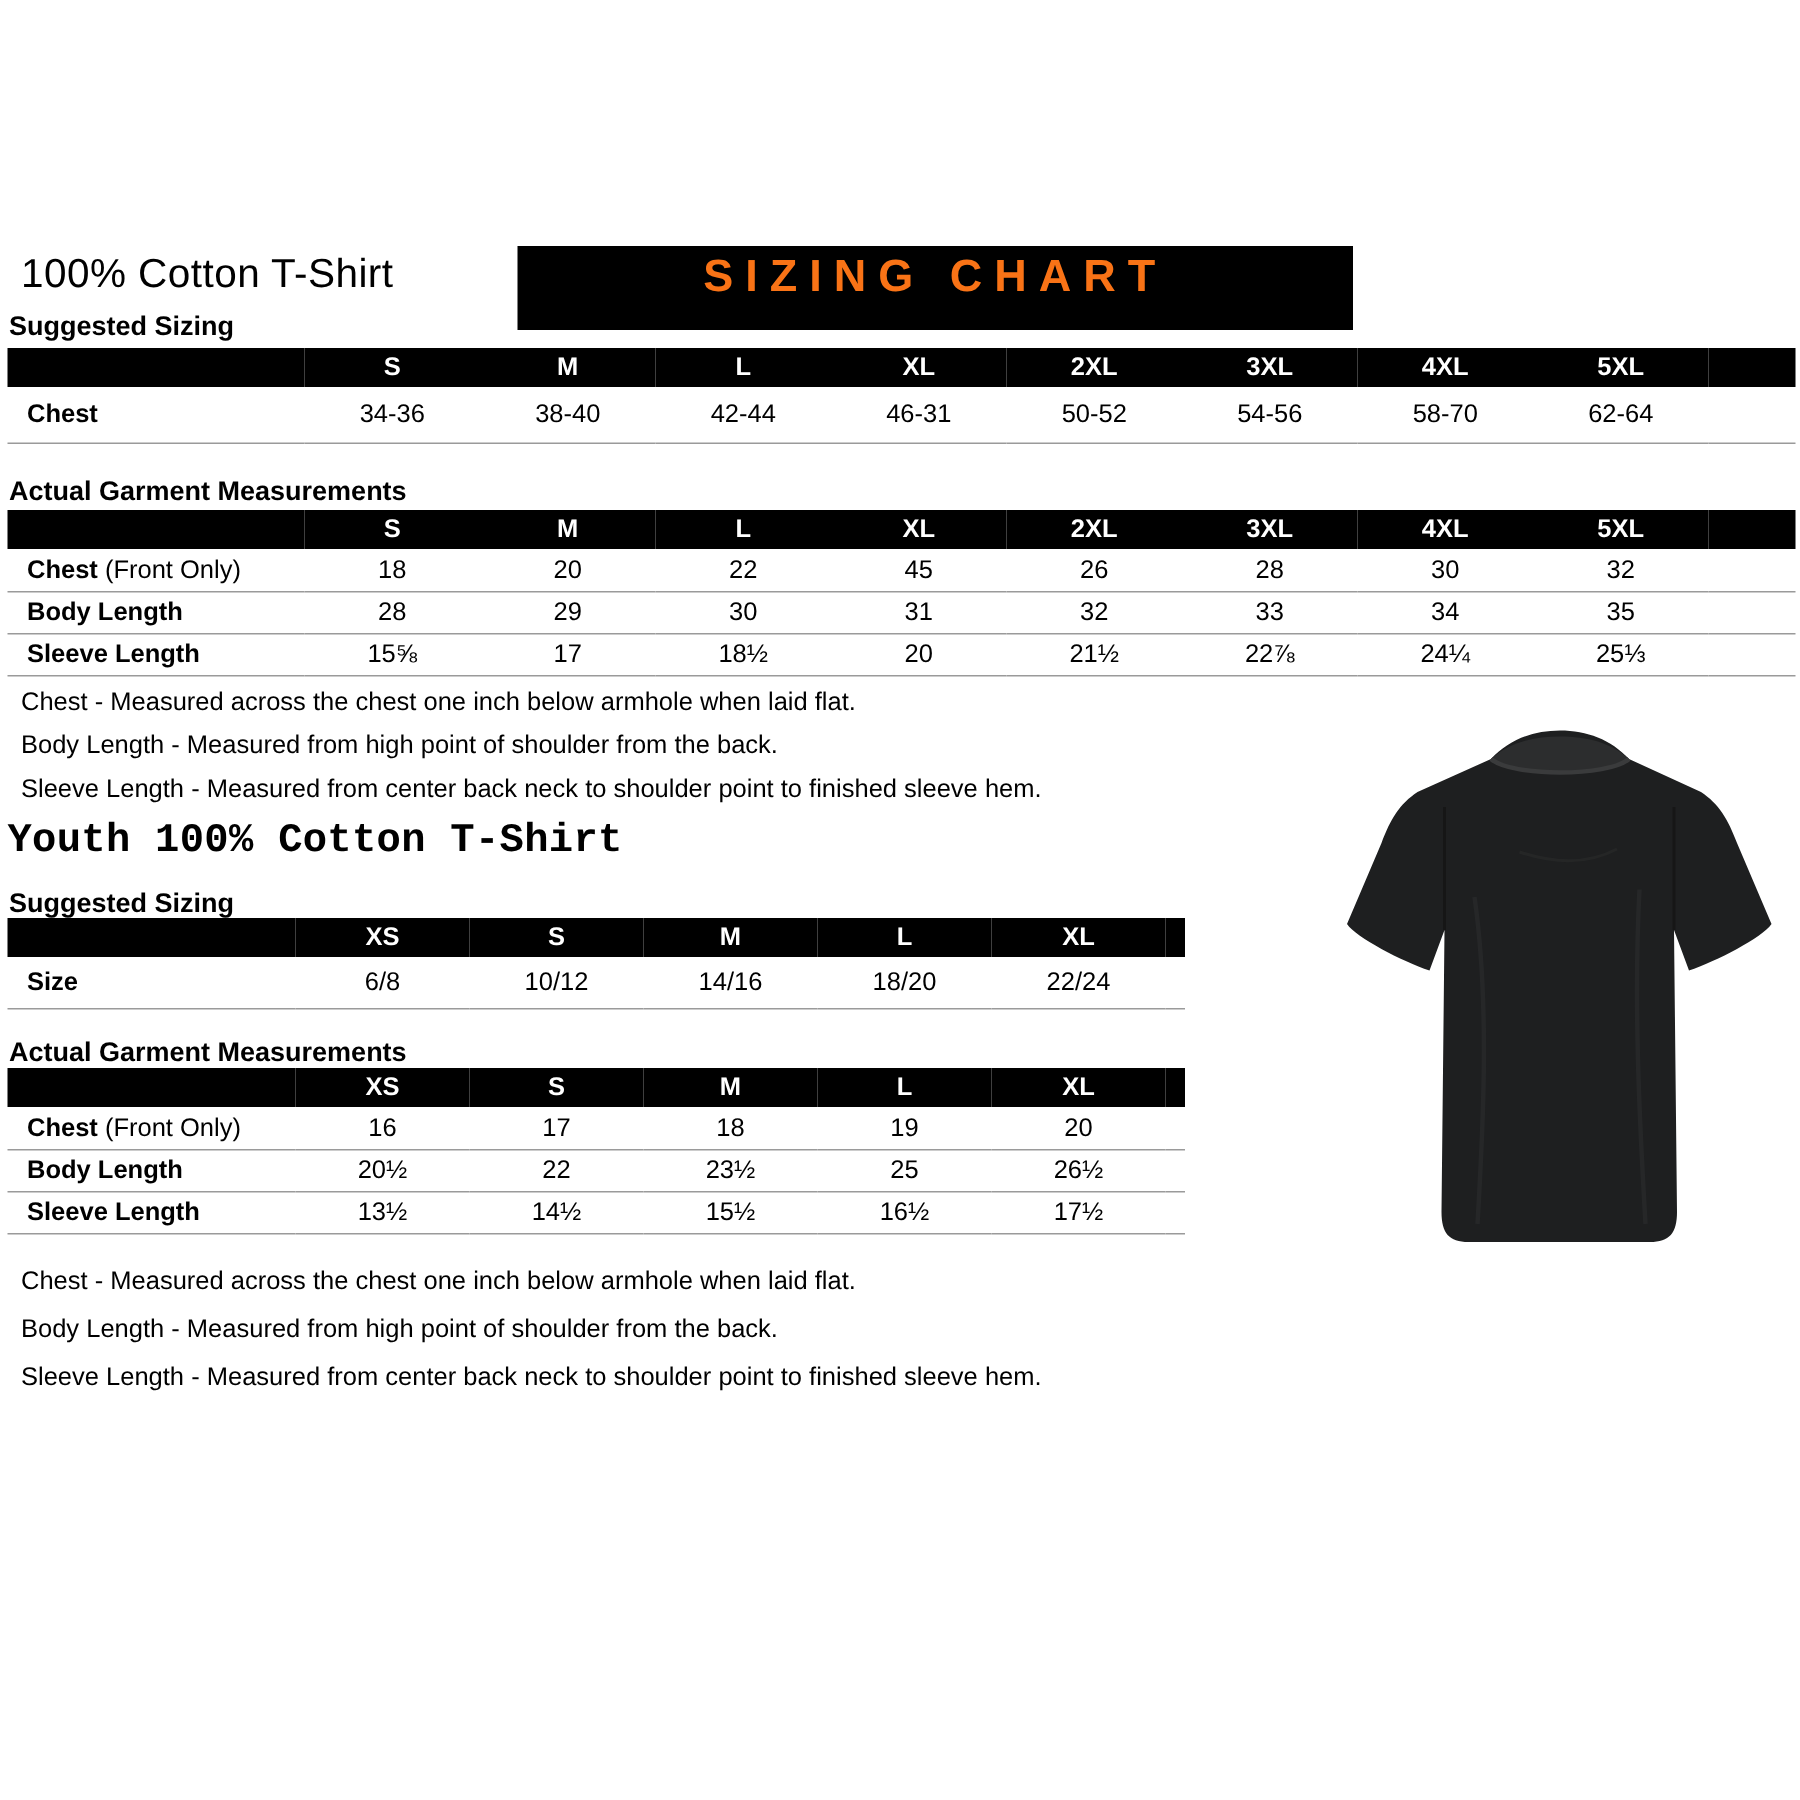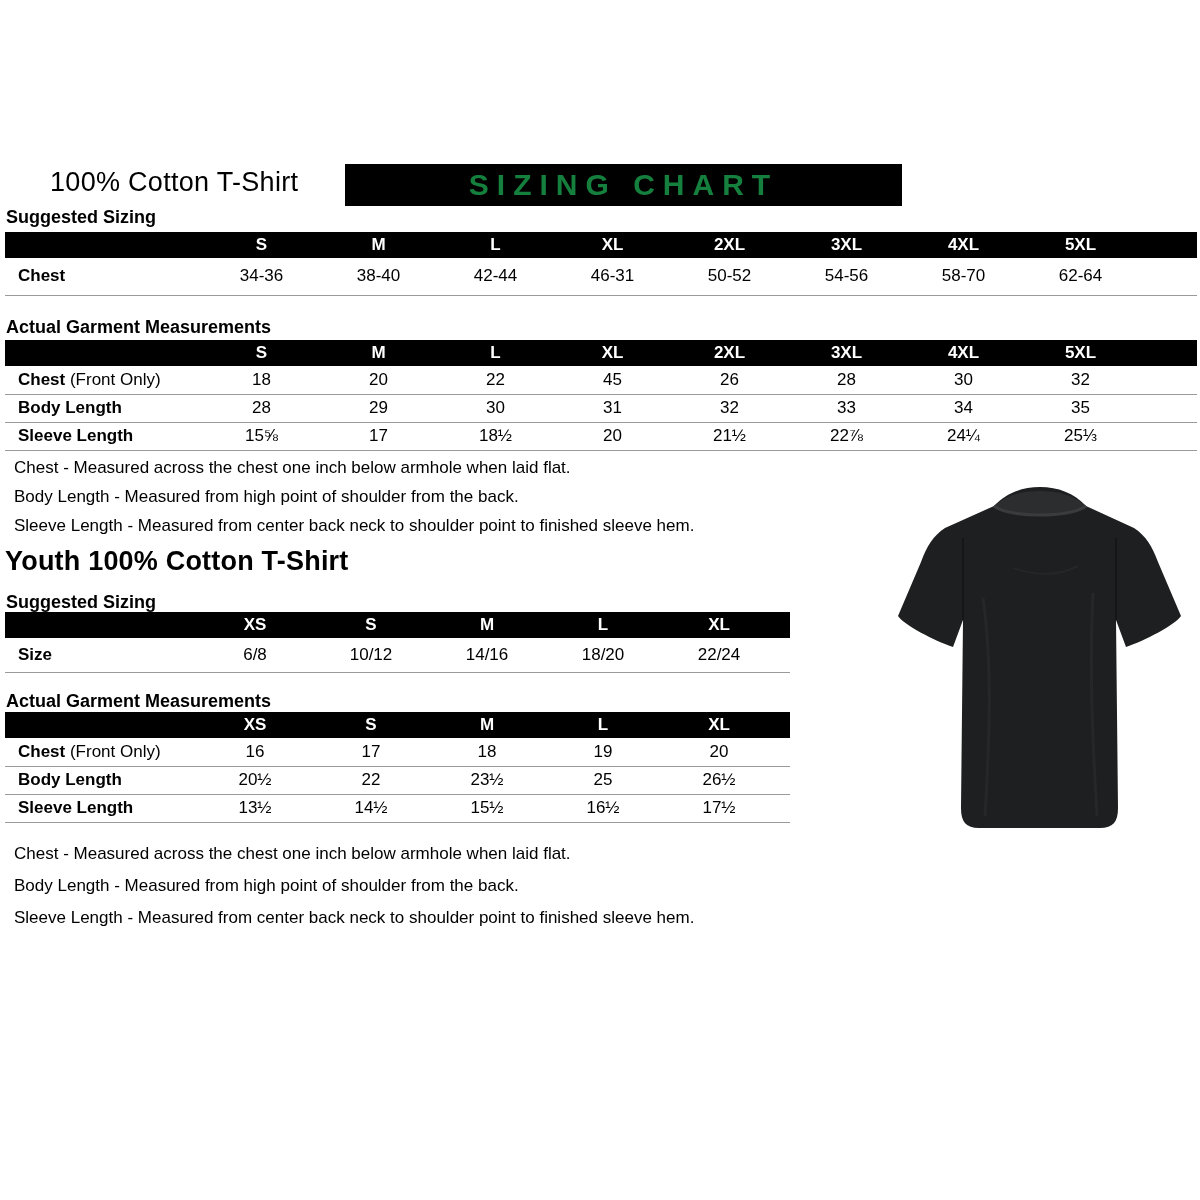--- a/index.html
+++ b/index.html
@@ -5,27 +5,27 @@
   * { margin:0; padding:0; box-sizing:border-box; }
   html,body { background:#fff; }
   body {
     width:1200px; height:1200px;
     font-family:"Liberation Sans","DejaVu Sans",sans-serif;
     color:#000;
   }
   .page { position:relative; width:1200px; height:1200px; background:#fff; overflow:hidden; }
   .abs { position:absolute; }
 
-  .page-title { font-size:27px; font-weight:400; letter-spacing:.3px;margin-left:36px; }
+  .page-title { font-size:27px; font-weight:400; letter-spacing:.3px; }
   .youth-title { font-size:27px; font-weight:700; letter-spacing:.2px; }
 
   .banner {
-    background:#000; color:#15803d; font-weight:700;
+    background:#000; color:#f97316; font-weight:700;
     font-size:30px; letter-spacing:8px;
-    text-align:center; line-height:41px; height:42px;
+    text-align:center; line-height:41px; height:56px;
   }
 
   .sec-label { font-size:18px; font-weight:700; }
 
   table { position:absolute; border-collapse:collapse; table-layout:fixed; }
   th {
     background:#000; color:#fff; font-size:17px; font-weight:700;
     height:26px; text-align:center; padding:0;
   }
   td {
@@ -155,21 +155,21 @@
       </tr>
     </tbody>
   </table>
 
   <div class="abs notes" style="left:14px; top:458px;">
     <div class="note-line">Chest - Measured across the chest one inch below armhole when laid flat.</div>
     <div class="note-line">Body Length - Measured from high point of shoulder from the back.</div>
     <div class="note-line">Sleeve Length - Measured from center back neck to shoulder point to finished sleeve hem.</div>
   </div>
 
-  <div class="abs youth-title" style="left:5px; top:546px;">Youth 100% Cotton T-Shirt</div>
+  <div class="abs youth-title" style="left:5px; top:546px;font-family:Liberation Mono, monospace;">Youth 100% Cotton T-Shirt</div>
 
   <div class="abs sec-label" style="left:6px; top:592px;">Suggested Sizing</div>
 
   <table class="t-youth t-sug-youth" style="top:612px;">
     <colgroup>
       <col style="width:192px">
         <col span="5" style="width:116px">
         <col>
     </colgroup>
     <thead>

